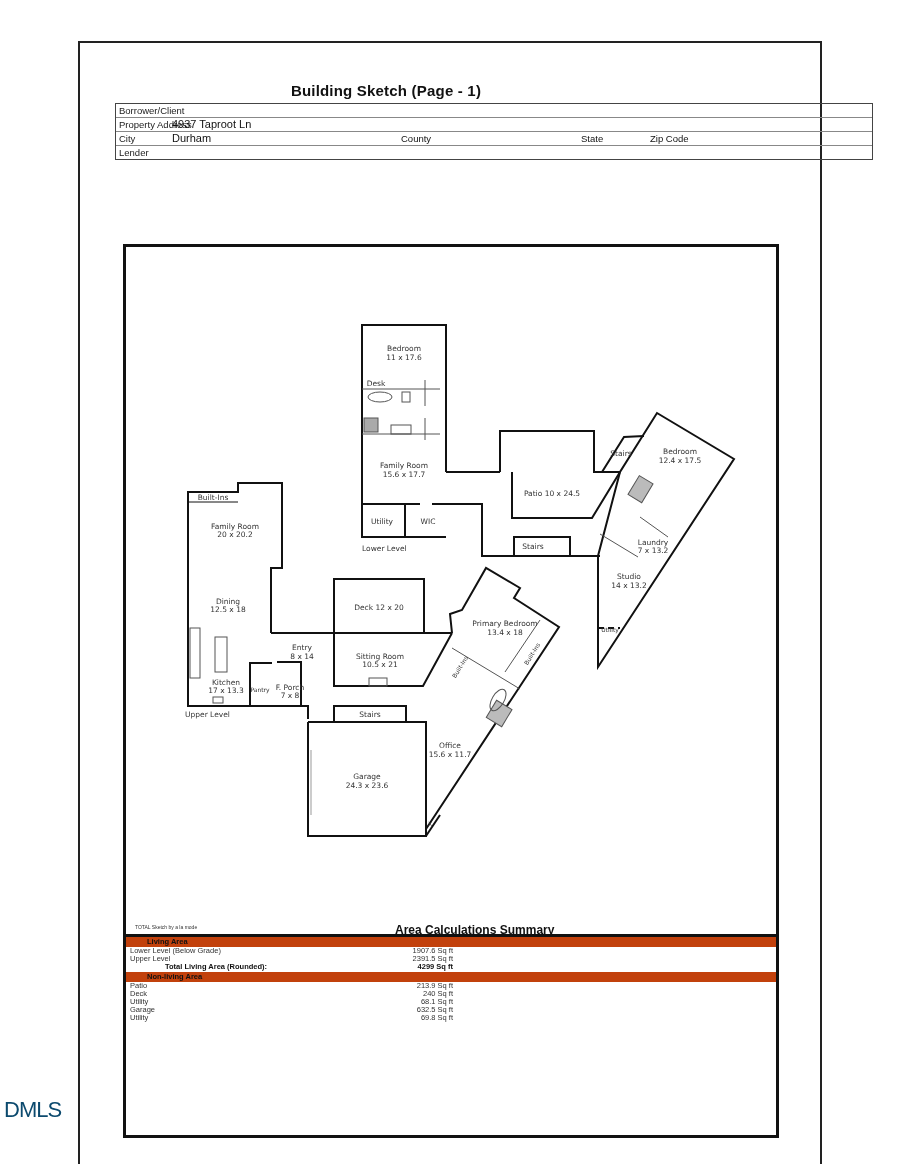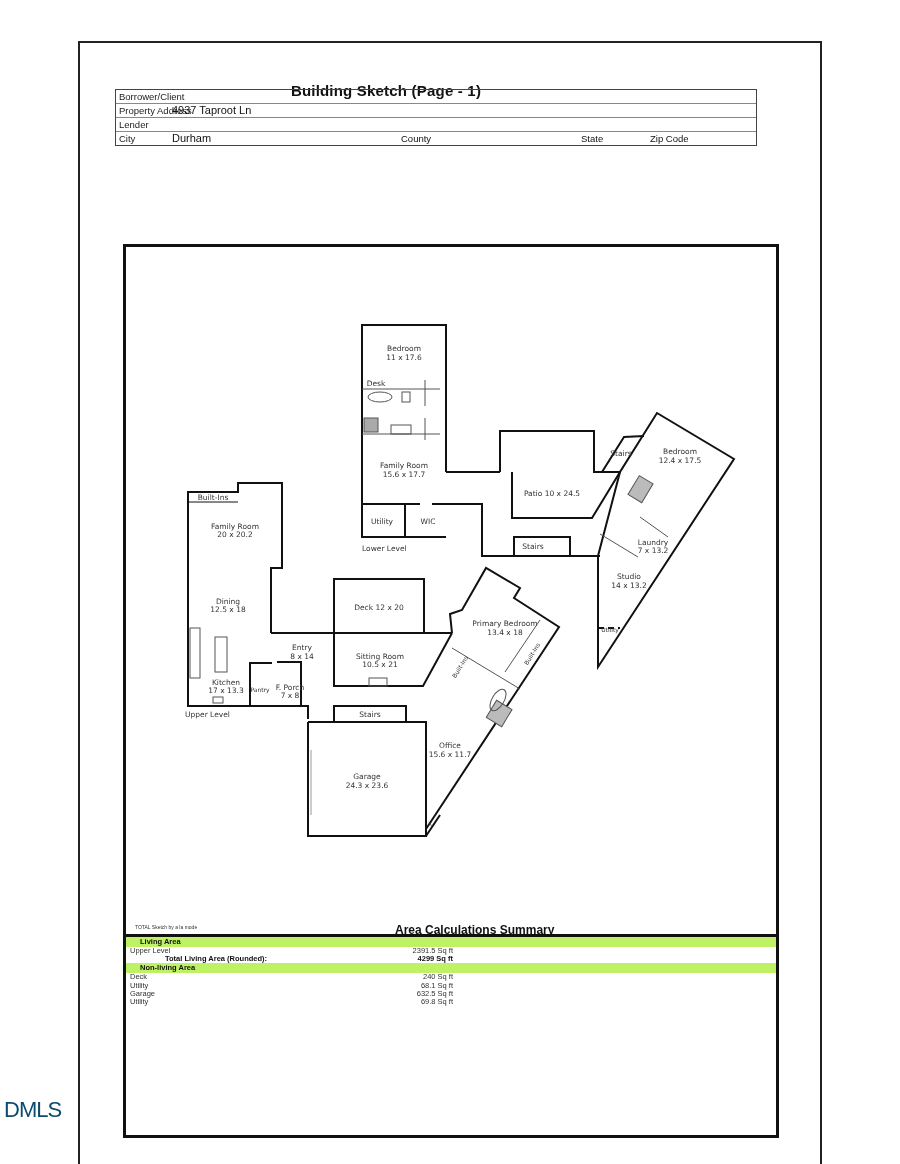--- a/index.html
+++ b/index.html
@@ -1,33 +1,33 @@
 <!DOCTYPE html>
 <html><head>
 <meta charset="utf-8">
 <style>
   html, body { margin:0; padding:0; background:#ffffff; }
   body { width:900px; height:1164px; position:relative; overflow:hidden; font-family:"Liberation Sans", sans-serif; color:#111; }
   .page { position:absolute; left:78px; top:41px; width:744px; height:1140px; border-left:2px solid #222; border-top:2px solid #222; border-right:2px solid #222; box-sizing:border-box; }
   .title { position:absolute; left:0; top:82px; width:772px; text-align:center; font-weight:bold; font-size:15px; letter-spacing:0.2px; }
-  .hdr { position:absolute; left:115px; top:89px; width:642px; border:1px solid #444; box-sizing:border-box; font-size:9.5px; }
+  .hdr { position:absolute; left:115px; top:103px; width:758px; border:1px solid #444; box-sizing:border-box; font-size:9.5px; }
   .hdr .row { height:13px; border-bottom:1px solid #888; position:relative; line-height:13px; }
   .hdr .row:last-child { border-bottom:none; }
   .hdr .lbl { position:absolute; left:3px; color:#222; }
   .hdr .val { position:absolute; left:56px; font-size:11px; color:#111; }
   .hdr .c-county { position:absolute; left:285px; }
   .hdr .c-state { position:absolute; left:465px; }
   .hdr .c-zip { position:absolute; left:534px; }
   .frame { position:absolute; left:123px; top:244px; width:656px; height:894px; border:3px solid #111; box-sizing:border-box; }
   .plan { position:absolute; left:0; top:0; }
   .credit { position:absolute; left:135px; top:924px; font-size:5px; color:#333; }
   .sum-title { position:absolute; left:395px; top:923px; font-size:12px; font-weight:bold; }
   .sum-rule { position:absolute; left:123px; top:934px; width:656px; height:3px; background:#111; }
   .sum { position:absolute; left:126px; top:937px; width:650px; font-size:7.5px; }
-  .sum .sec { background:#bef264; font-weight:bold; height:10px; line-height:10px; padding-left:14px; }
+  .sum .sec { background:#c2410c; font-weight:bold; height:10px; line-height:10px; padding-left:21px; }
   .sum .line { height:8.2px; line-height:8.2px; position:relative; padding-left:4px; color:#333; }
   .sum .line.bold { font-weight:bold; color:#111;padding-left:39px; }
   .sum .v { position:absolute; right:323px; text-align:right; }
   .mls { position:absolute; left:4px; top:1097px; font-size:22px; color:#0c4a6e; font-weight:normal; letter-spacing:-1px; }
   svg text { font-family:"DejaVu Sans", sans-serif; }
 </style>
 </head>
 <body>
 
 <div class="page"></div>
@@ -37,28 +37,28 @@
 <div class="hdr">
   <div class="row">
     <span class="lbl">Borrower/Client</span>
     <span class="val"></span>
   </div>
   <div class="row">
     <span class="lbl">Property Address</span>
     <span class="val">4937 Taproot Ln</span>
   </div>
   <div class="row">
-    <span class="lbl">Lender</span>
-  </div>
-  <div class="row">
     <span class="lbl">City</span>
     <span class="val">Durham</span>
     <span class="c-county">County</span>
     <span class="c-state">State</span>
     <span class="c-zip">Zip Code</span>
+  </div>
+  <div class="row">
+    <span class="lbl">Lender</span>
   </div>
 </div>
 
 <div class="frame"></div>
 
 <svg class="plan" width="900" height="1164" viewBox="0 0 900 1164">
   <g fill="none" stroke="#111" stroke-width="2" stroke-linejoin="miter">
 
     <polyline points="446,472 446,325 362,325 362,537 446,537"></polyline>
     <line x1="446" y1="472" x2="500" y2="472"></line>
@@ -170,29 +170,37 @@
   </g>
 </svg>
 
 <div class="credit">TOTAL Sketch by a la mode</div>
 <div class="sum-title">Area Calculations Summary</div>
 <div class="sum-rule"></div>
 
 <div class="sum">
   <div class="sec">Living Area</div>
   <div class="line">
+    <span>Lower Level (Below Grade)</span>
+    <span class="v">1907.6 Sq ft</span>
+  </div>
+  <div class="line">
     <span>Upper Level</span>
     <span class="v">2391.5 Sq ft</span>
   </div>
   <div class="line bold">
     <span>Total Living Area (Rounded):</span>
     <span class="v">4299 Sq ft</span>
   </div>
   <div class="sec">Non-living Area</div>
   <div class="line">
+    <span>Patio</span>
+    <span class="v">213.9 Sq ft</span>
+  </div>
+  <div class="line">
     <span>Deck</span>
     <span class="v">240 Sq ft</span>
   </div>
   <div class="line">
     <span>Utility</span>
     <span class="v">68.1 Sq ft</span>
   </div>
   <div class="line">
     <span>Garage</span>
     <span class="v">632.5 Sq ft</span>

